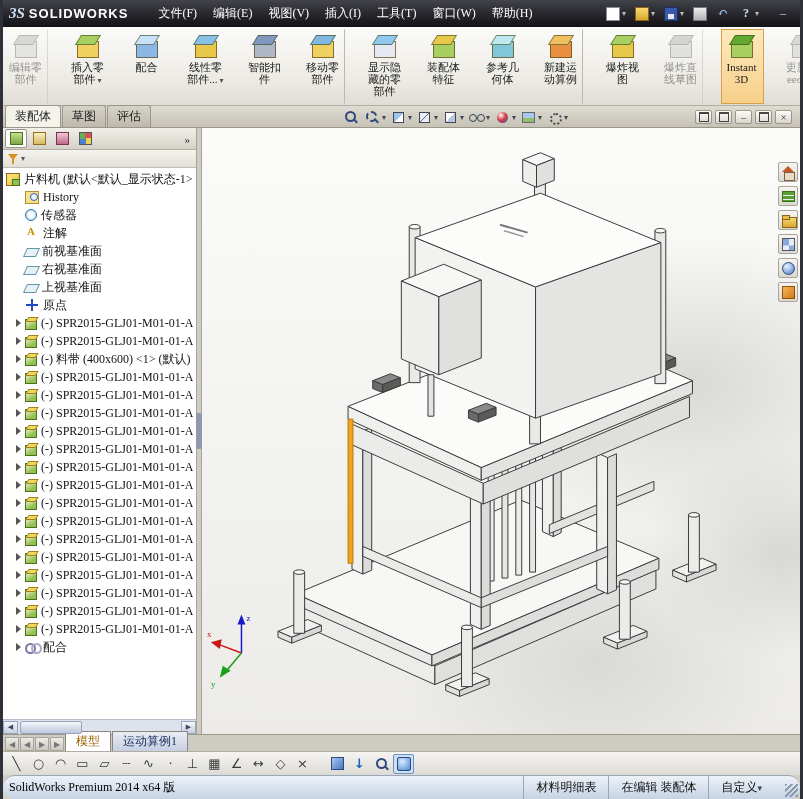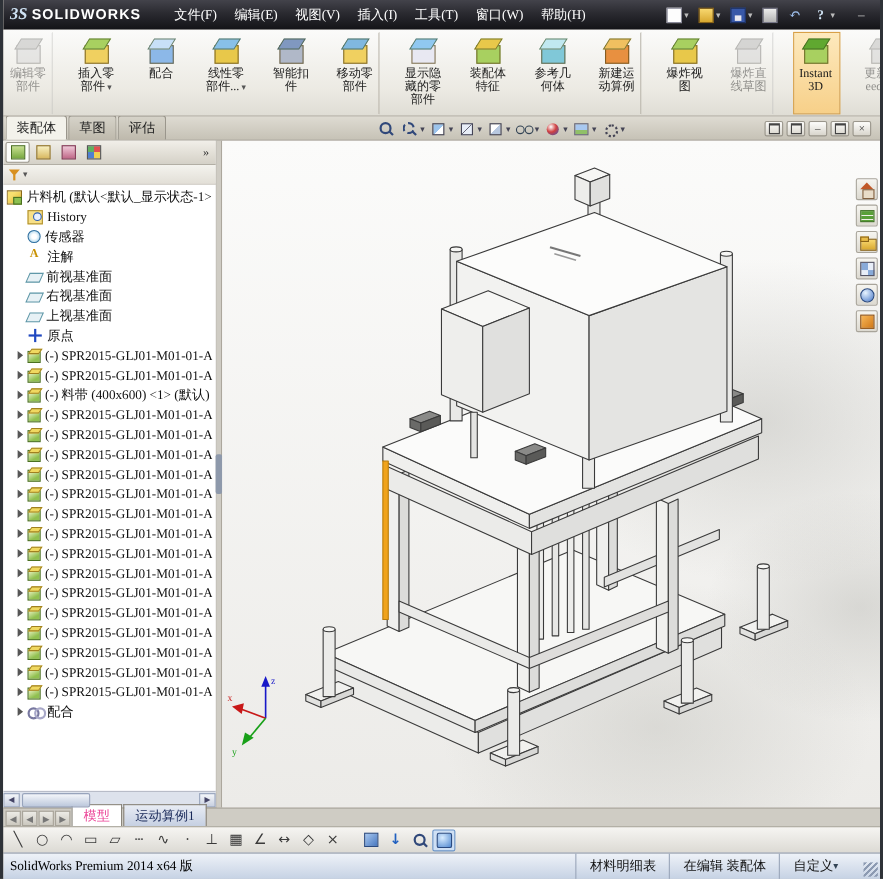--- a/index.html
+++ b/index.html
@@ -178,21 +178,21 @@
   .ic-appearances::before { content:""; position:absolute; inset:0; border-radius:50%;
     background:radial-gradient(circle at 35% 30%,#e8f4ff,#4878c8); border:1px solid #2a4a80; }
   .ic-scenes::before { content:""; position:absolute; inset:0; background:linear-gradient(135deg,#f8b858,#d07818); border:1px solid #905010; }
 
   
   .bottom-tabs { height:17px; flex:none; display:flex; align-items:flex-end; background:#cfccc4;
     border-top:1px solid #9a968c; padding-left:2px; }
   .tab-scroll { width:14px; height:14px; display:flex; align-items:center; justify-content:center;
     color:#777; font-size:8px; background:linear-gradient(#ecebe6,#cbc8bf); border:1px solid #a8a49a; margin-right:1px; }
   .model-tab { padding:1px 10px; font-size:12px; border:1px solid #8a867c; border-bottom:none; margin-right:1px;
-    background:linear-gradient(#dad6cc,#c2beb2); color:#ec4899; white-space:nowrap; }
+    background:linear-gradient(#dad6cc,#c2beb2); color:#a16207; white-space:nowrap; }
   .model-tab.active { background:#fff; }
   .model-tab.motion { background:linear-gradient(#e8ecf4,#c6d0e2); color:#182858; }
 
   
   .bottom-toolbar { height:24px; flex:none; display:flex; align-items:center; padding-left:3px;
     background:linear-gradient(#f6f5f2,#dcdad4); border-top:1px solid #b0aca2; }
   .bt { width:21px; height:20px; display:flex; align-items:center; justify-content:center; margin-right:1px;
     color:#3a3a3a; font-size:13px; border:1px solid transparent; border-radius:2px;
     font-family:"DejaVu Sans","Liberation Sans",sans-serif; }
   .bt.sep { margin-right:14px; }
@@ -200,21 +200,21 @@
   .bti { position:relative; display:flex; align-items:center; justify-content:center; width:100%; height:100%; }
   .ic-extrude { color:#2060c0; font-weight:bold; }
   .ic-cube3d::before { content:""; width:11px; height:11px; background:linear-gradient(135deg,#a8c8f0,#4878c0); border:1px solid #2a4a80; }
   .ic-zoom-lens::before { content:""; position:absolute; left:4px; top:3px; width:7px; height:7px; border:2px solid #30487a; border-radius:50%; }
   .ic-zoom-lens::after { content:""; position:absolute; left:12px; top:12px; width:5px; height:2px; background:#30487a; transform:rotate(45deg); }
   .ic-shaded-cube::before { content:""; width:12px; height:12px; border-radius:2px;
     background:radial-gradient(circle at 35% 30%,#d8ecff,#5088d0); border:1px solid #2a4a80; }
 
   
   .statusbar { height:24px; flex:none; display:flex; align-items:center; position:relative;
-    background:linear-gradient(#eef2f8,#c6d2e4); border-top:1px solid #9aa6ba; font-size:12px; padding-left:6px; }
+    background:linear-gradient(#eef2f8,#c6d2e4); border-top:1px solid #9aa6ba; font-size:12px; padding-left:6px;border-radius:12px; }
   .status-left { color:#000; }
   .status-seg { border-left:1px solid #9aa6ba; height:100%; display:flex; align-items:center; padding:0 12px; white-space:nowrap; }
   .status-custom::after { content:" ▾"; font-size:9px; color:#345; }
   .statusbar::after { content:""; position:absolute; right:2px; bottom:2px; width:13px; height:13px;
     background:repeating-linear-gradient(135deg,#8c9ab2 0 2px,transparent 2px 4px); }
   .status-spacer { flex:1; }
 </style>
 </head>
 <body>
 

